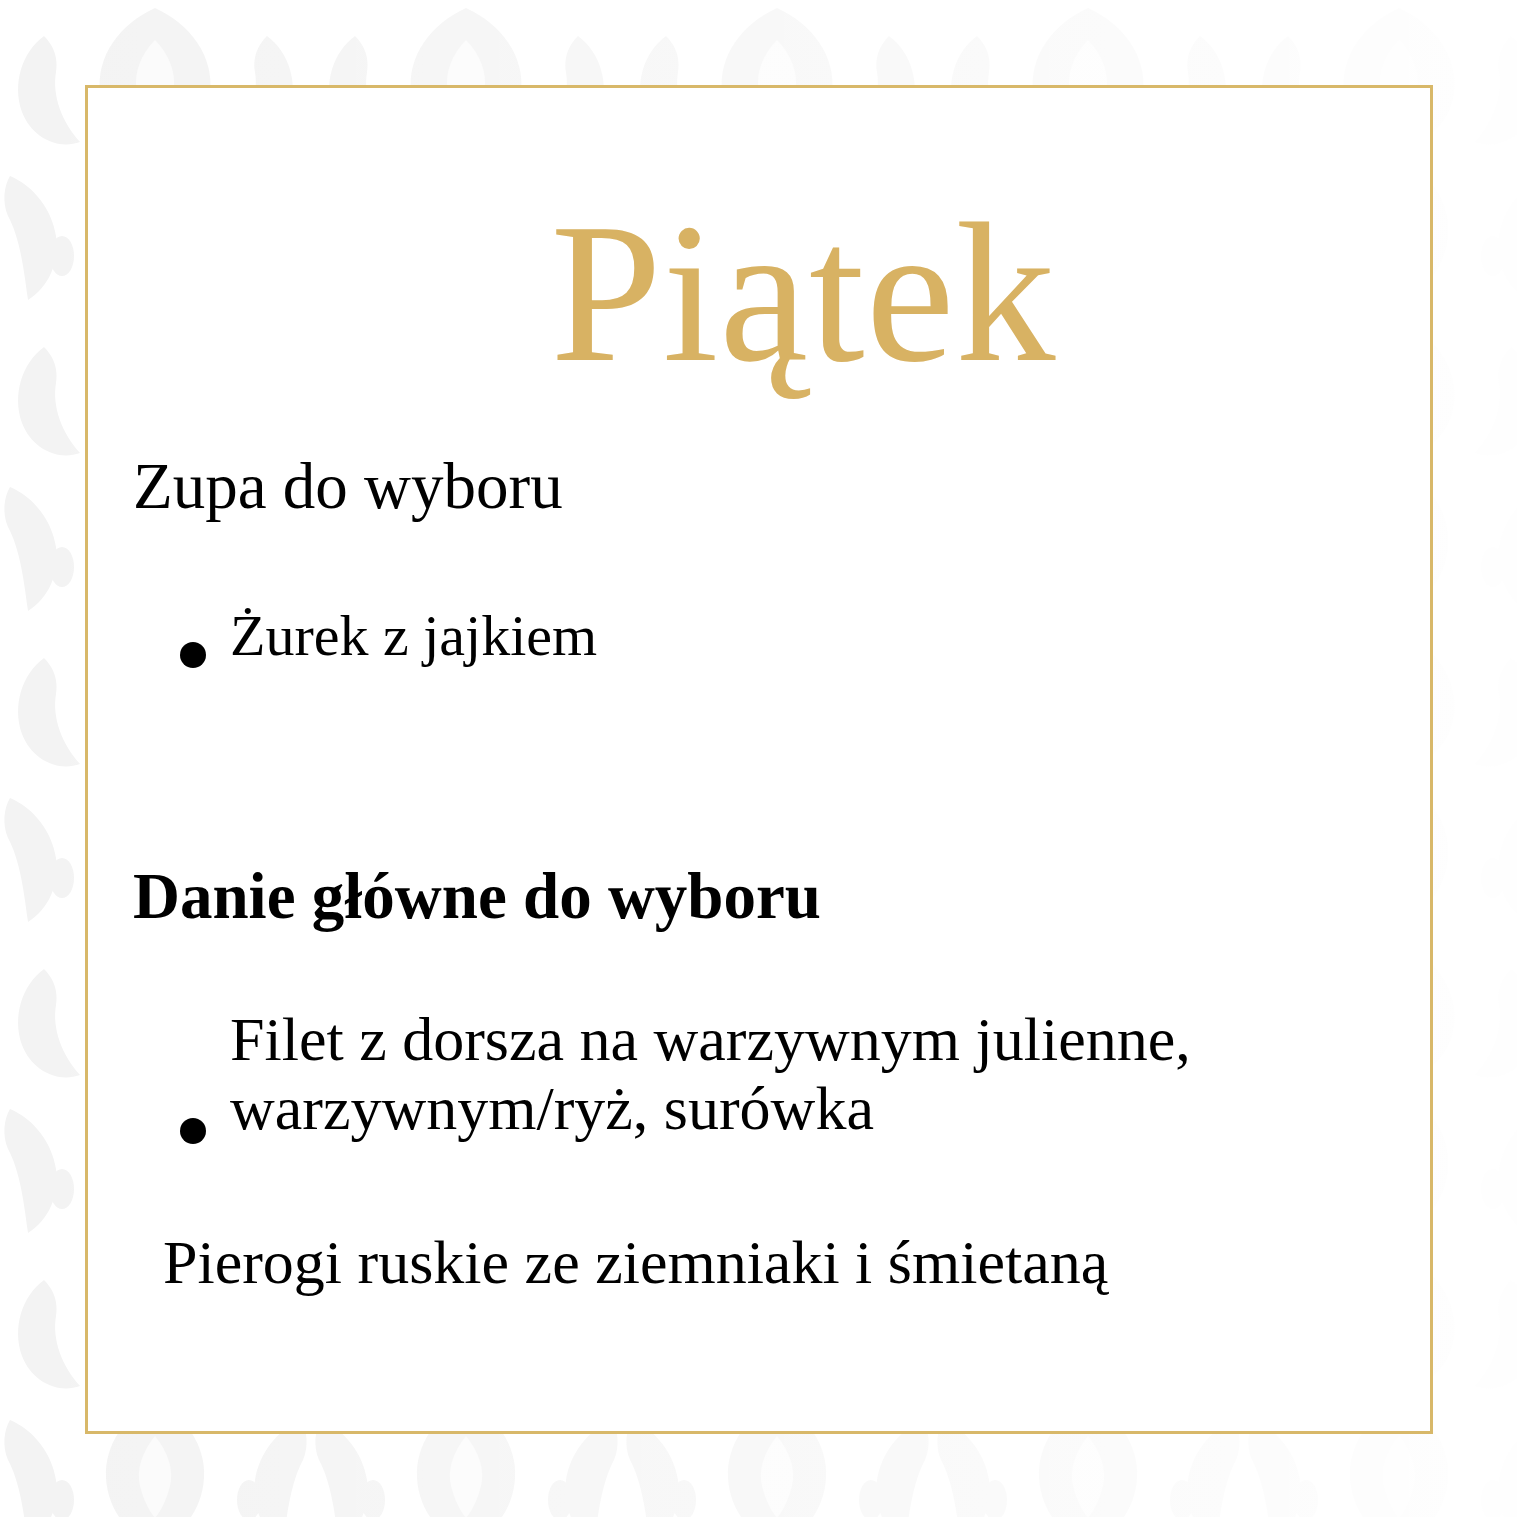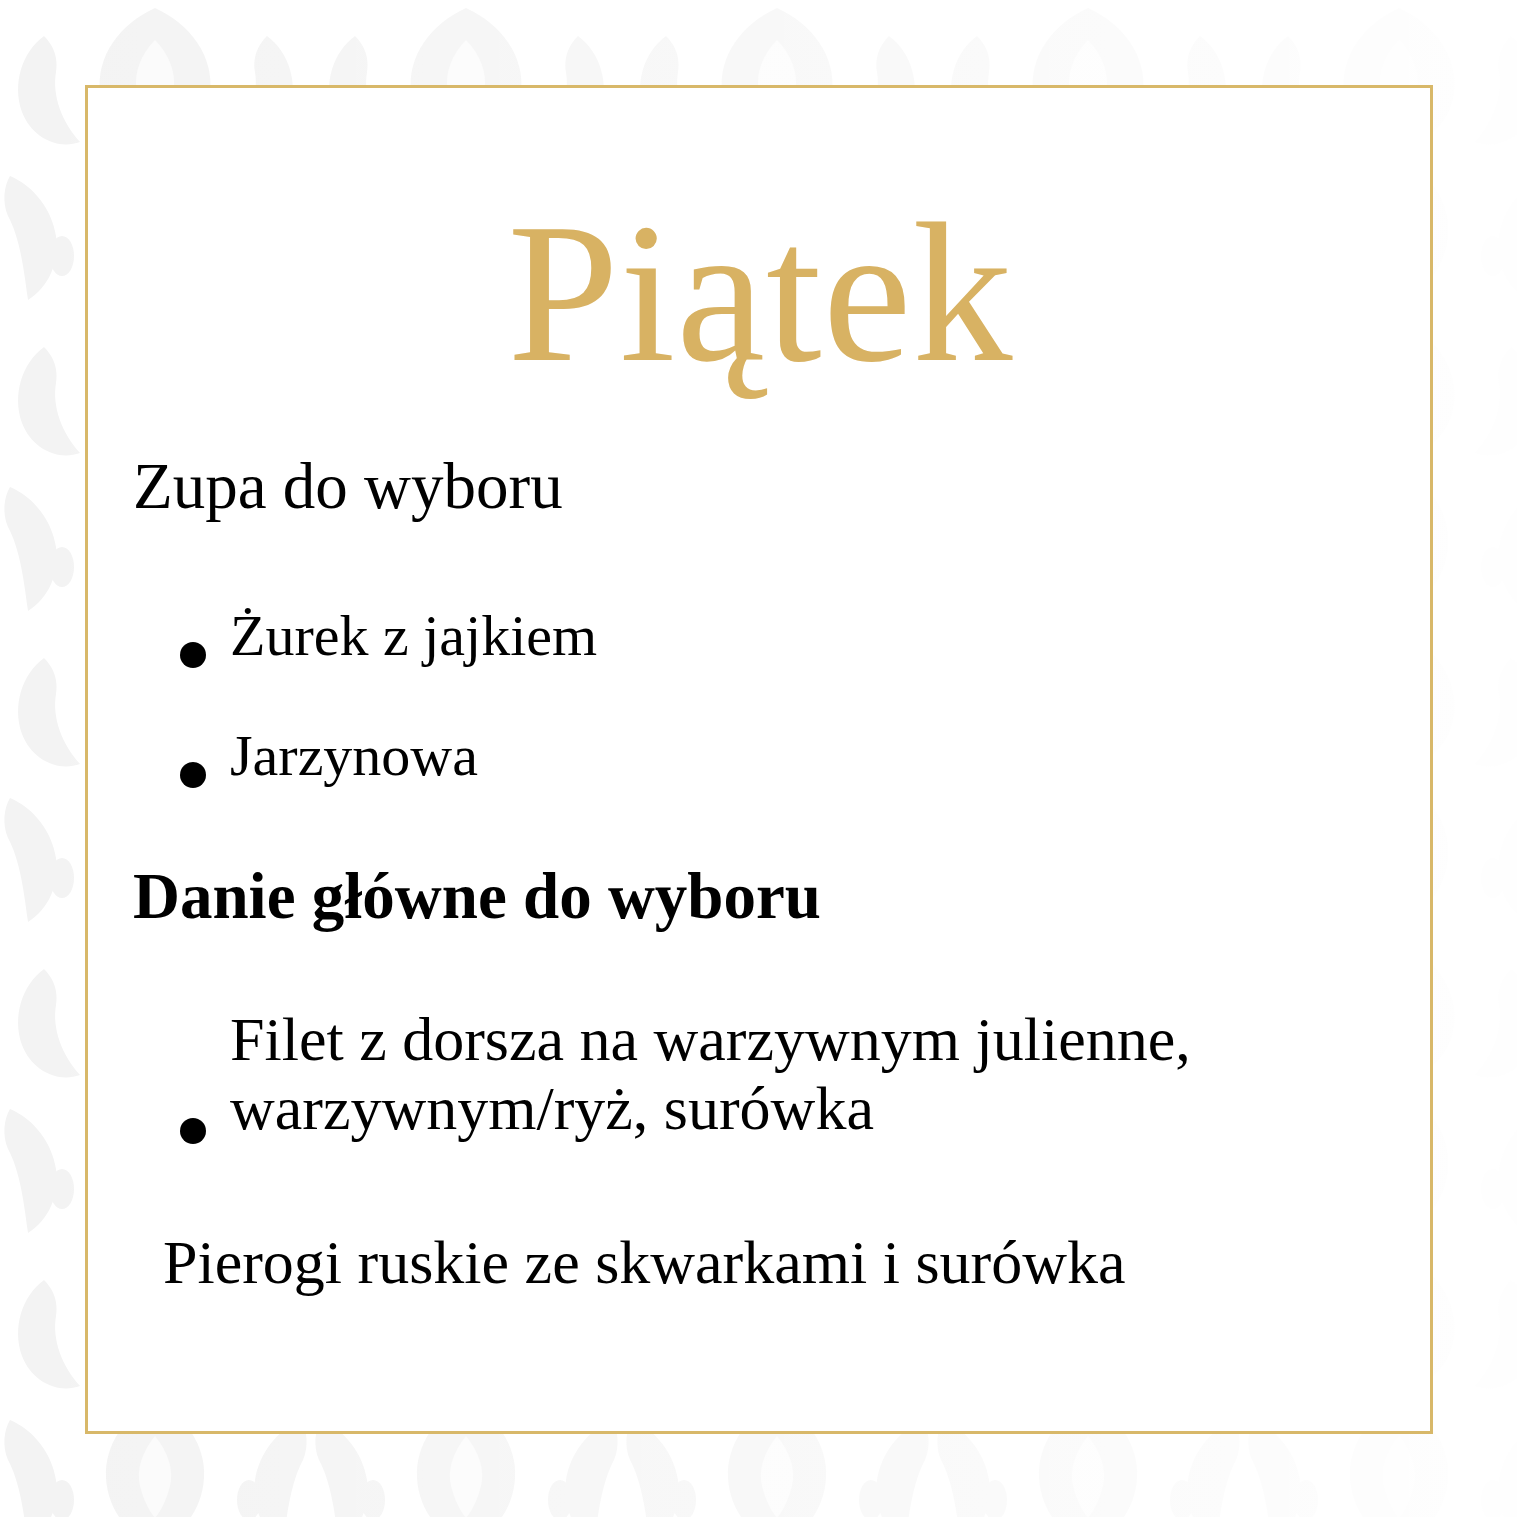--- a/index.html
+++ b/index.html
@@ -57,20 +57,21 @@
     left: 88px;
     top: 193px;
     width: 1345px;
     text-align: center;
     color: #d8b263;
     font-family: "Liberation Serif", "DejaVu Serif", serif;
     font-size: 200px;
     line-height: 1.0;
     letter-spacing: 1px;
     white-space: nowrap;
+    padding-left: 43px;
   }
 
   .section-heading {
     position: absolute;
     color: #000000;
     font-size: 65px;
     line-height: 1.05;
     white-space: nowrap;
   }
   #heading-soup {
@@ -168,28 +169,24 @@
 
     <div id="menu-title">Piątek</div>
 
     <div class="section-heading" id="heading-soup">Zupa do wyboru</div>
 
     <div class="bullet-row" id="soup-item-0">
       <span class="bullet-dot"></span>
       <span class="bullet-text">Żurek z jajkiem</span>
     </div>
 
-    <div class="bullet-row" id="soup-item-1">
-      <span class="bullet-dot"></span>
-      <span class="bullet-text">Jarzynowa</span>
-    </div>
 
     <div class="section-heading" id="heading-main">Danie główne do wyboru</div>
 
     <div class="bullet-row" id="main-item-0">
       <span class="bullet-dot"></span>
       <span class="bullet-text">Filet z dorsza na warzywnym julienne, warzywnym/ryż, surówka</span>
     </div>
 
-    <div id="main-item-1">Pierogi ruskie ze skwarkami i surówka</div>
+    <div id="main-item-1">Pierogi ruskie ze ziemniaki i śmietaną</div>
 
   </div>
 </div>
 
 </body></html>

